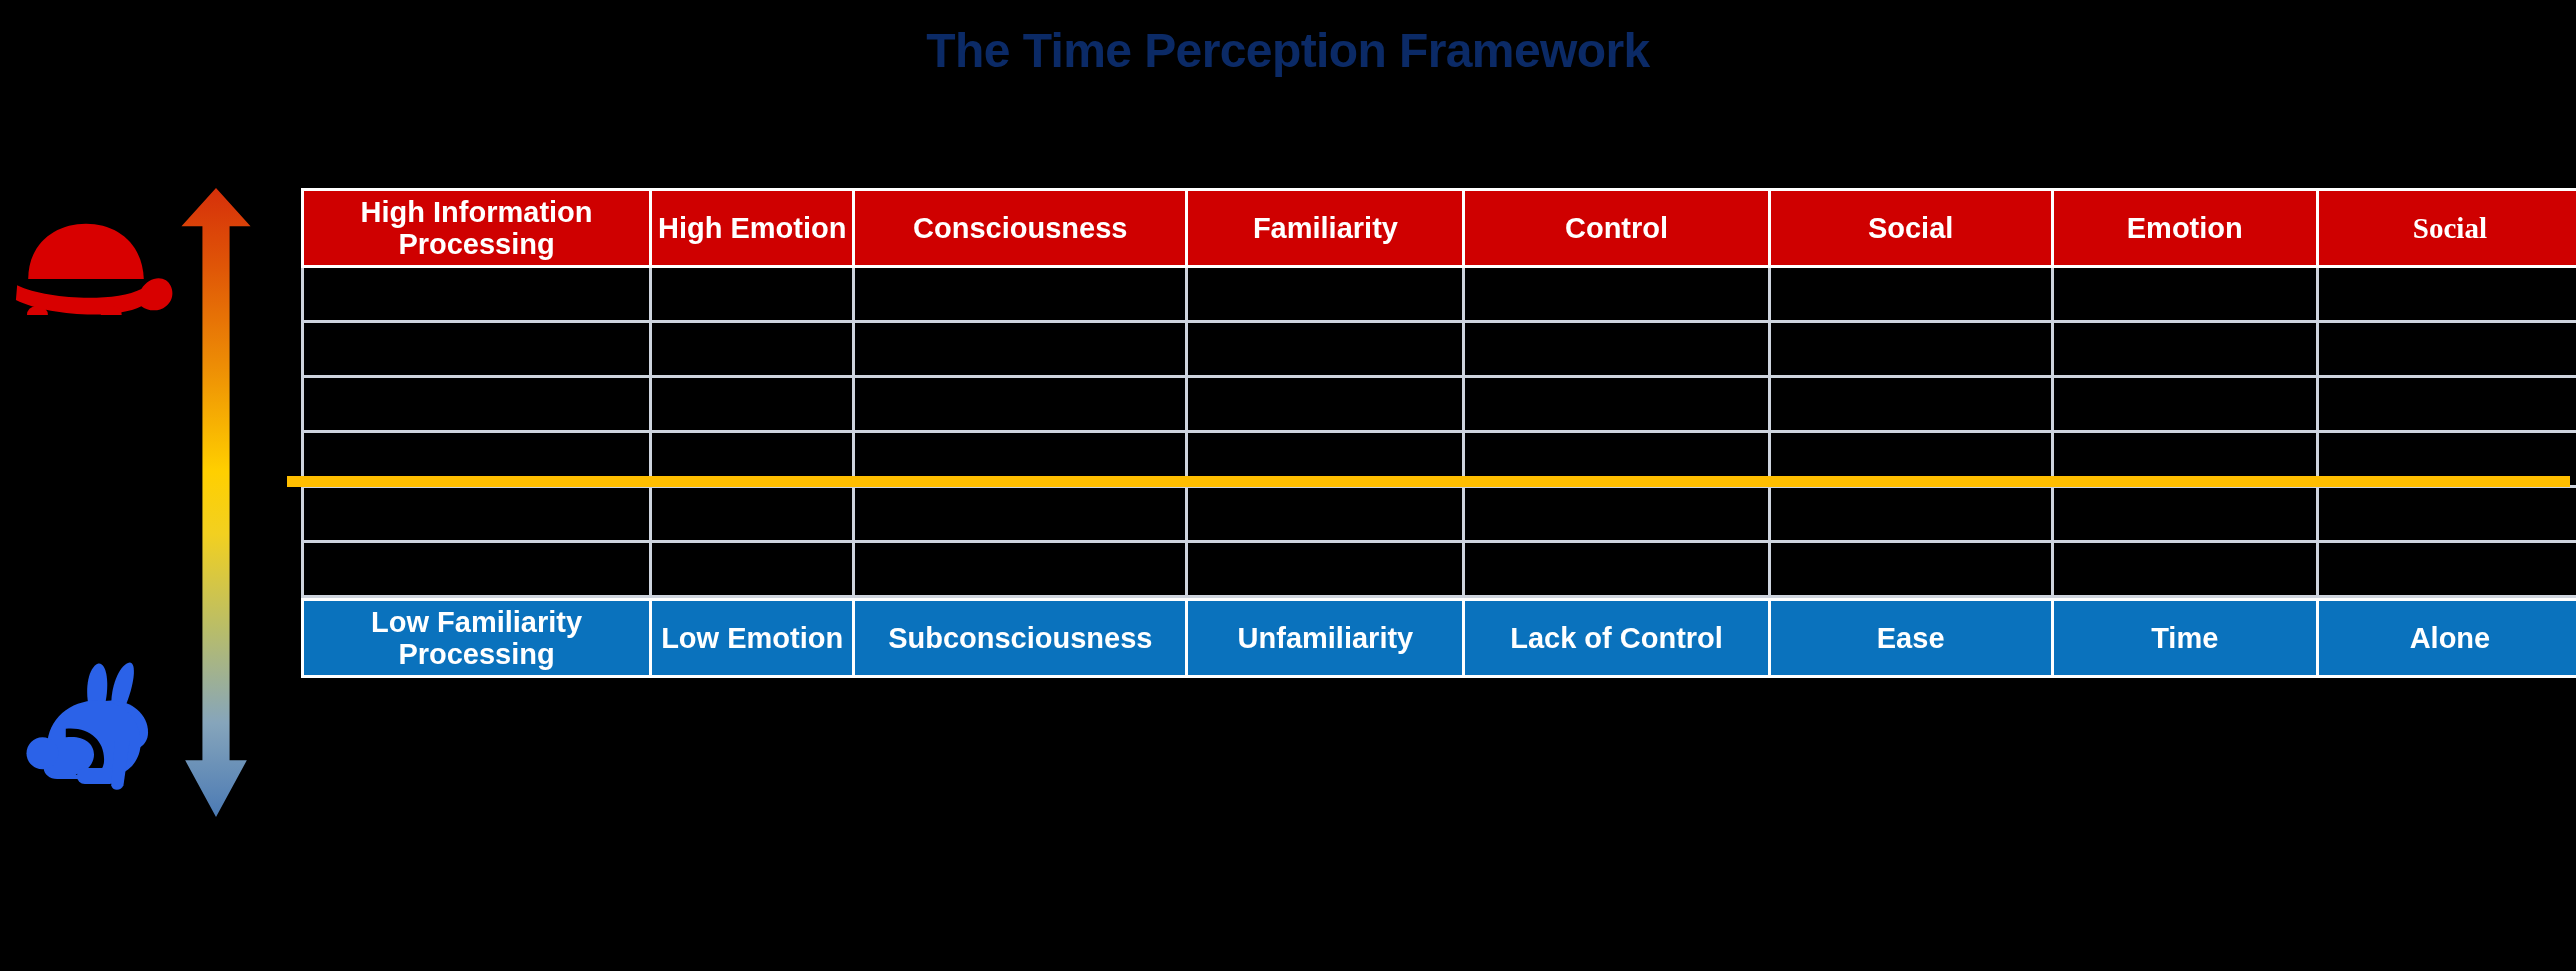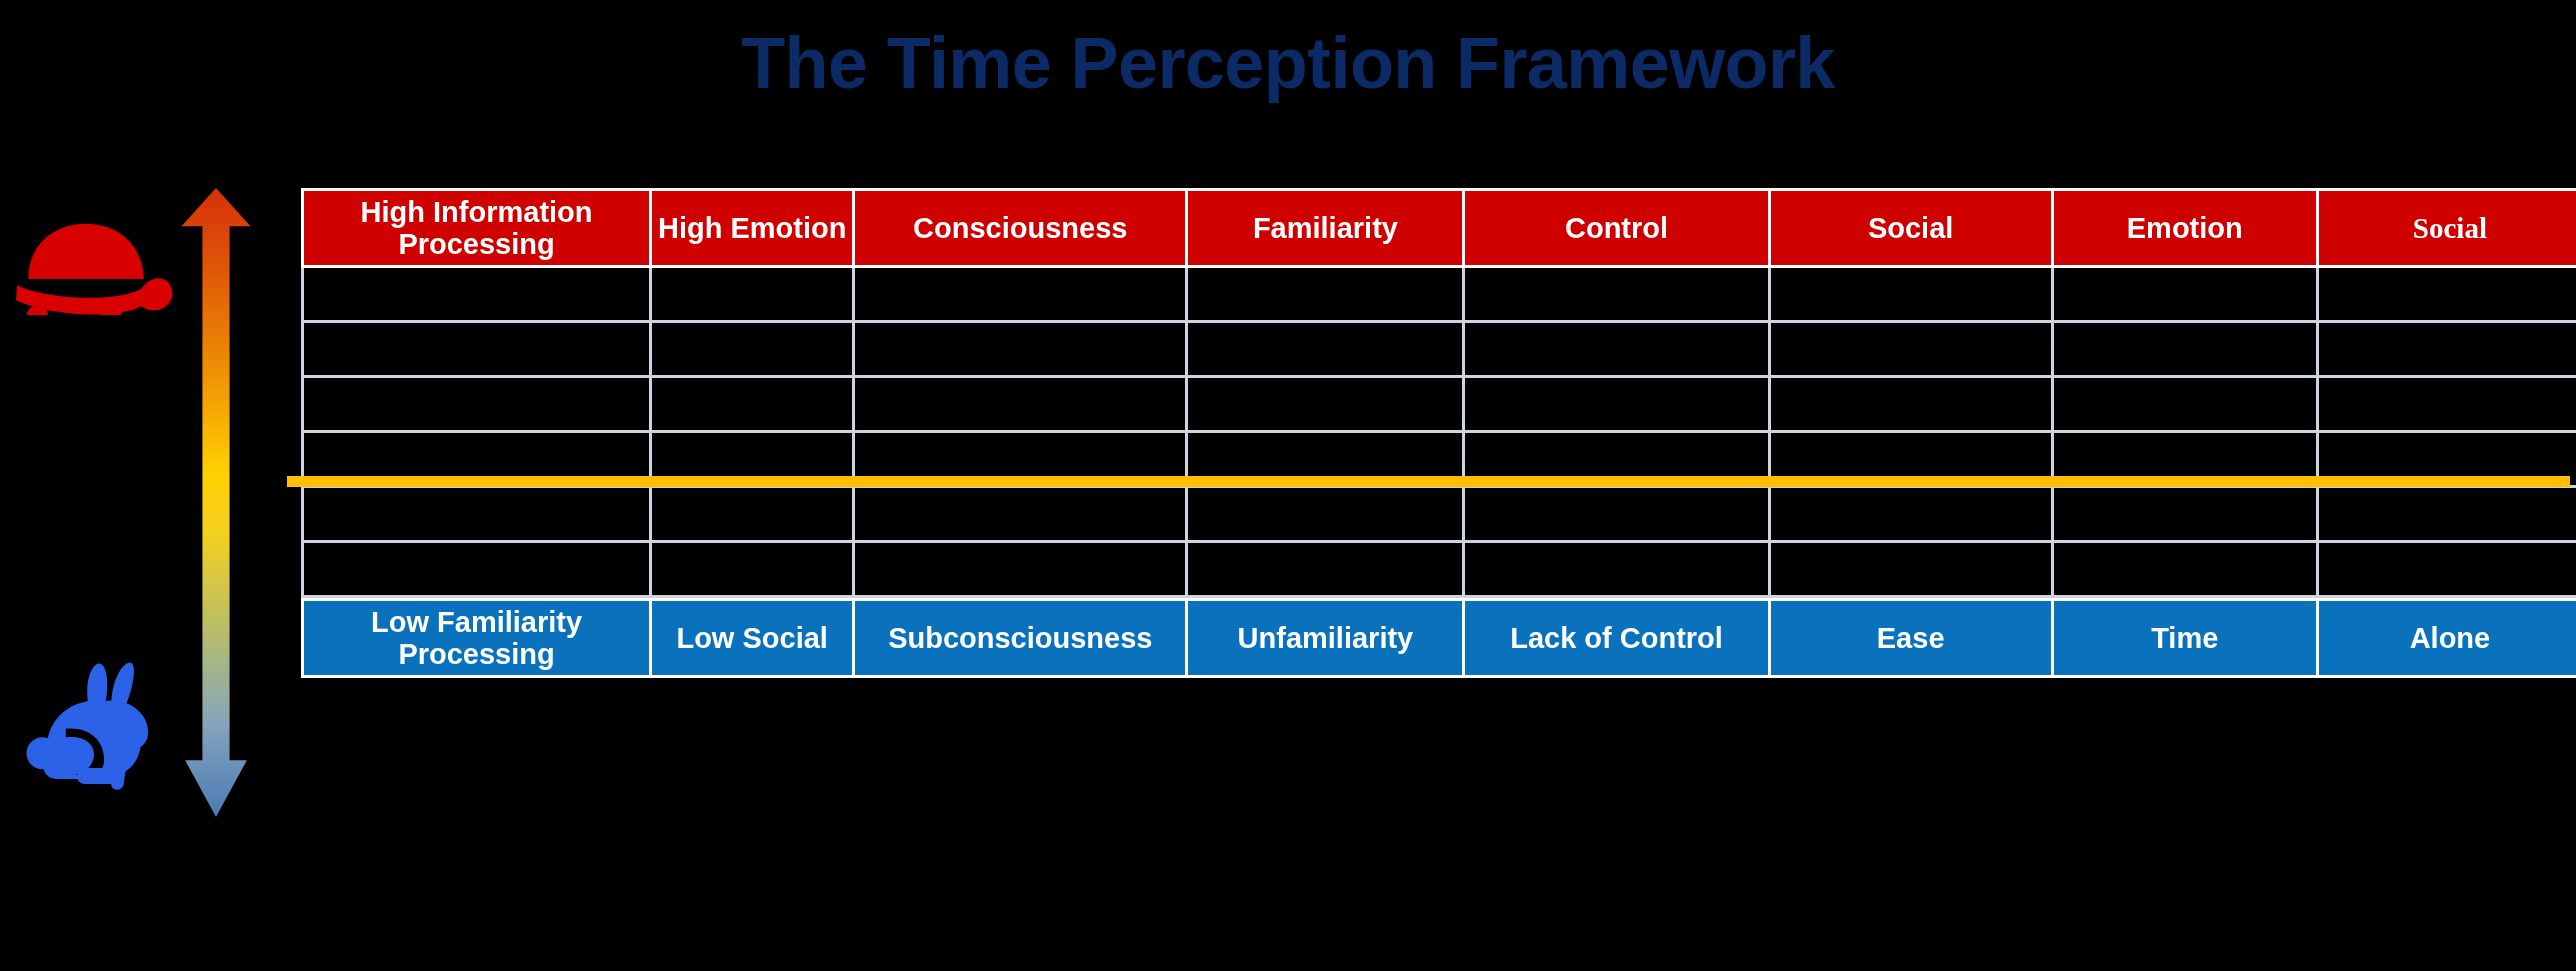--- a/index.html
+++ b/index.html
@@ -17,21 +17,21 @@
   }
 
   
   #page-title {
     position: absolute;
     left: 0;
     top: 26px;
     width: 2576px;
     text-align: center;
     color: #0b2a66;
-    font-size: 72px;
+    font-size: 48px;
     font-weight: bold;
     letter-spacing: -0.6px;
     line-height: 1.05;
     white-space: nowrap;
   }
 
   
   #axis-group {
     position: absolute;
     left: 0px;
@@ -279,21 +279,21 @@
     <td class="body-cell"></td>
     <td class="body-cell"></td>
     <td class="body-cell"></td>
     <td class="body-cell"></td>
     <td class="body-cell"></td>
     <td class="body-cell"></td>
   </tr>
 
   <tr>
     <td class="ftr-cell">Low Familiarity Processing</td>
-    <td class="ftr-cell">Low Social</td>
+    <td class="ftr-cell">Low Emotion</td>
     <td class="ftr-cell">Subconsciousness</td>
     <td class="ftr-cell">Unfamiliarity</td>
     <td class="ftr-cell">Lack of Control</td>
     <td class="ftr-cell">Ease</td>
     <td class="ftr-cell">Time</td>
     <td class="ftr-cell">Alone</td>
   </tr>
 </tbody>
   </table>
 

